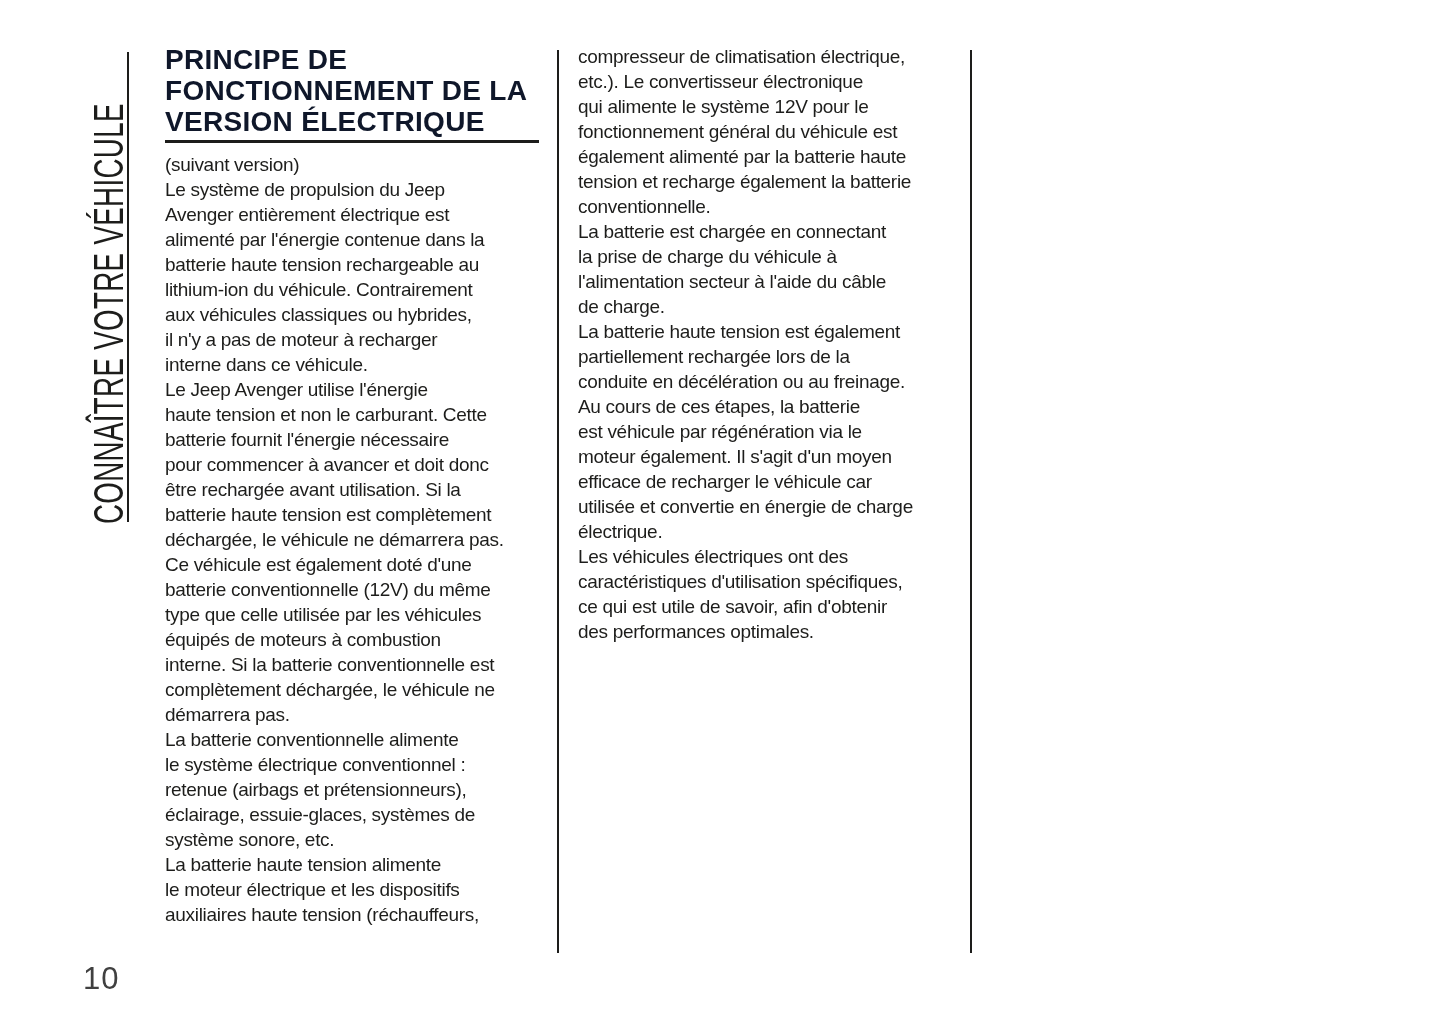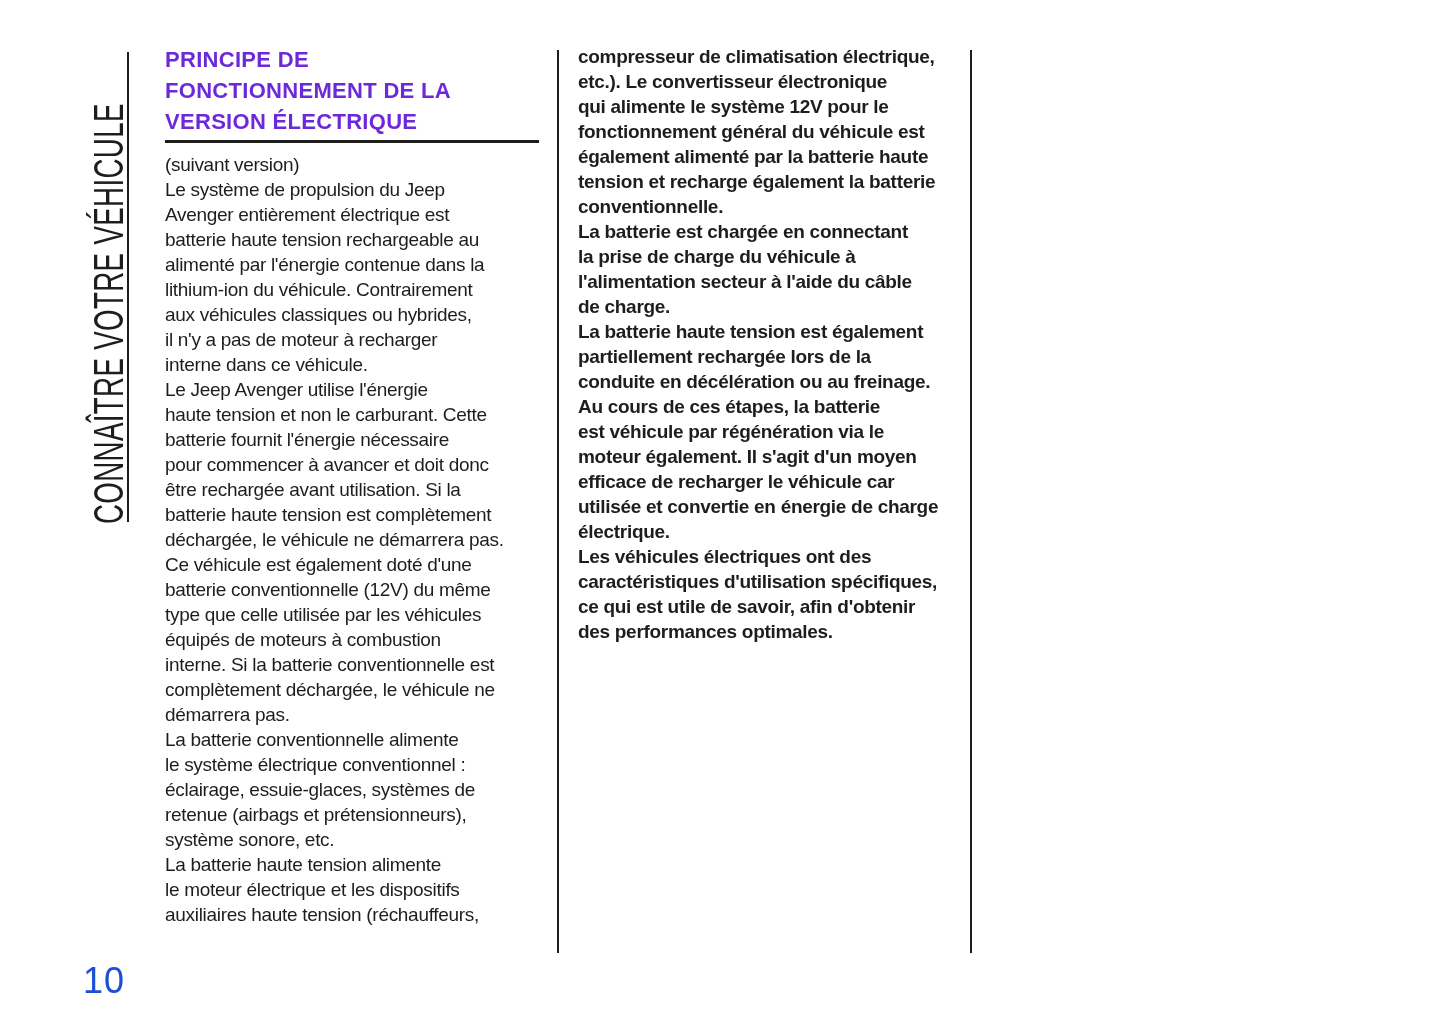--- a/index.html
+++ b/index.html
@@ -35,28 +35,28 @@
     top: 52px;
     width: 2px;
     height: 470px;
     background: #1d1d1b;
   }
   .col {
     position: absolute;
     top: 44px;
   }
   .col-left  { left: 165px; width: 374px; }
-  .col-right { left: 578px; width: 374px; font-weight: bold; }
+  .col-right { left: 578px; width: 374px; }
   .article-title {
     margin: 0;
-    font-size: 22px;
+    font-size: 28px;
     line-height: 31px;
     font-weight: 700;
     letter-spacing: 0.3px;
-    color: #6d28d9;
+    color: #0f172a;
   }
   .article-title .line { white-space: nowrap; }
   .title-rule {
     margin-top: 3px;
     height: 3px;
     width: 100%;
     background: #1d1d1b;
   }
   .note {
     margin-top: 9px;
@@ -77,24 +77,24 @@
     width: 2px;
     height: 903px;
     background: #1d1d1b;
   }
   .divider-mid   { left: 557px; }
   .divider-right { left: 970px; }
   .page-number {
     position: absolute;
     left: 83px;
     top: 963px;
-    font-size: 36px;
+    font-size: 31px;
     line-height: 1;
     letter-spacing: 1px;
-    color: #1d4ed8;
+    color: #404040;
   }
 </style>
 </head>
 <body>
 
 <div class="page">
 
   <div class="sidebar-label">CONNAÎTRE VOTRE VÉHICULE</div>
 
   <div class="sidebar-rule"></div>
@@ -103,44 +103,44 @@
     <h1 class="article-title">
         <div class="line">PRINCIPE DE</div>
         <div class="line">FONCTIONNEMENT DE LA</div>
         <div class="line">VERSION ÉLECTRIQUE</div>
       </h1>
     <div class="title-rule"></div>
     <div class="note">(suivant version)</div>
     <div class="body-text">
         <div class="line">Le système de propulsion du Jeep</div>
         <div class="line">Avenger entièrement électrique est</div>
+        <div class="line">alimenté par l'énergie contenue dans la</div>
         <div class="line">batterie haute tension rechargeable au</div>
-        <div class="line">alimenté par l'énergie contenue dans la</div>
         <div class="line">lithium-ion du véhicule. Contrairement</div>
         <div class="line">aux véhicules classiques ou hybrides,</div>
         <div class="line">il n'y a pas de moteur à recharger</div>
         <div class="line">interne dans ce véhicule.</div>
         <div class="line">Le Jeep Avenger utilise l'énergie</div>
         <div class="line">haute tension et non le carburant. Cette</div>
         <div class="line">batterie fournit l'énergie nécessaire</div>
         <div class="line">pour commencer à avancer et doit donc</div>
         <div class="line">être rechargée avant utilisation. Si la</div>
         <div class="line">batterie haute tension est complètement</div>
         <div class="line">déchargée, le véhicule ne démarrera pas.</div>
         <div class="line">Ce véhicule est également doté d'une</div>
         <div class="line">batterie conventionnelle (12V) du même</div>
         <div class="line">type que celle utilisée par les véhicules</div>
         <div class="line">équipés de moteurs à combustion</div>
         <div class="line">interne. Si la batterie conventionnelle est</div>
         <div class="line">complètement déchargée, le véhicule ne</div>
         <div class="line">démarrera pas.</div>
         <div class="line">La batterie conventionnelle alimente</div>
         <div class="line">le système électrique conventionnel :</div>
+        <div class="line">retenue (airbags et prétensionneurs),</div>
         <div class="line">éclairage, essuie-glaces, systèmes de</div>
-        <div class="line">retenue (airbags et prétensionneurs),</div>
         <div class="line">système sonore, etc.</div>
         <div class="line">La batterie haute tension alimente</div>
         <div class="line">le moteur électrique et les dispositifs</div>
         <div class="line">auxiliaires haute tension (réchauffeurs,</div>
       </div>
   </div>
 
   <div class="divider divider-mid"></div>
 
   <div class="col col-right">

